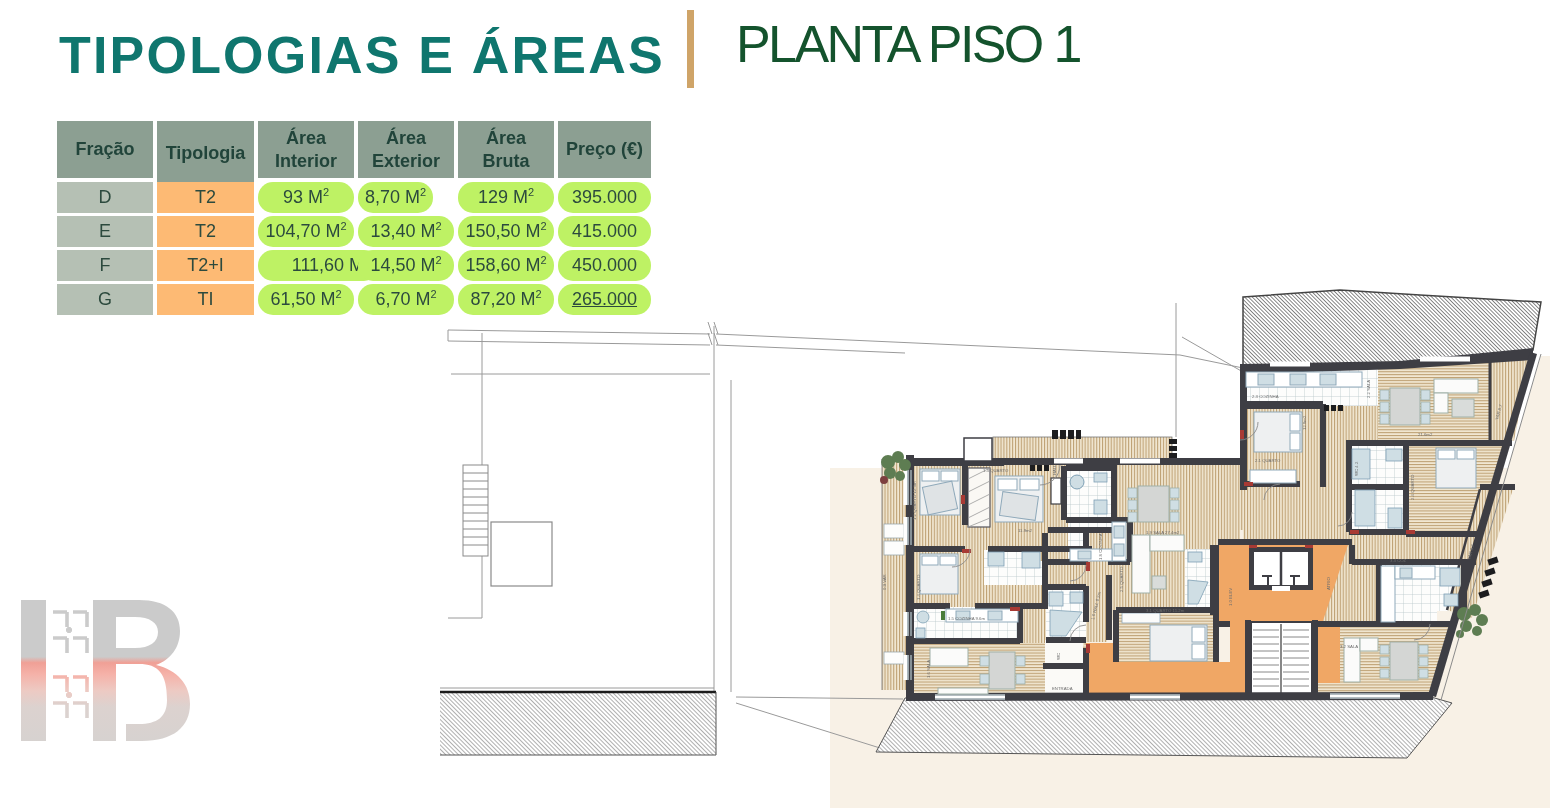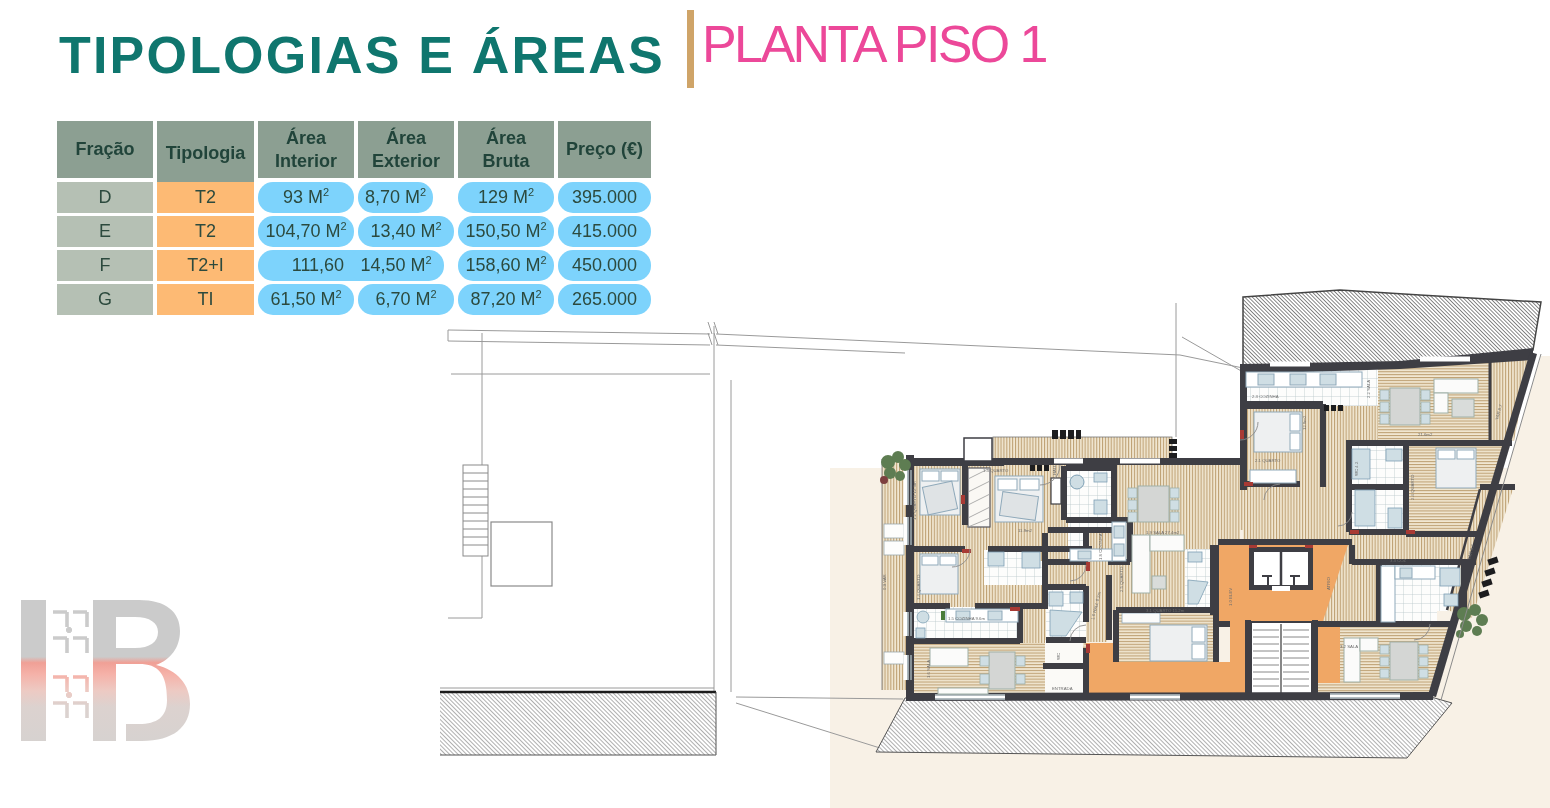--- a/index.html
+++ b/index.html
@@ -4,31 +4,31 @@
 <style>
   html,body{margin:0;padding:0;background:#ffffff;}
   body{width:1550px;height:808px;position:relative;overflow:hidden;
        font-family:"Liberation Sans", sans-serif;}
   .abs{position:absolute;}
   .cell{position:absolute;display:flex;align-items:center;justify-content:center;
         color:#2c4a3e;font-size:18px;}
   .hdr{background:#8c9f92;color:#21443a;font-weight:bold;font-size:18px;line-height:1.25;text-align:center;}
   .c1{background:#b5c0b4;}
   .c2{background:#fdba74;}
-  .cl{background:#7dd3fc;border-radius:15px;}
+  .cl{background:#bef264;border-radius:15px;}
   sup{font-size:11px;vertical-align:baseline;position:relative;top:-6px;line-height:0;}
 </style>
 </head>
 <body>
 
 <div class="abs" style="left:59px;top:25px;font-size:52px;font-weight:bold;color:#0f766e;letter-spacing:2.2px;">TIPOLOGIAS E ÁREAS</div>
 
 <div class="abs" style="left:687px;top:10px;width:7px;height:78px;background:#cfa468;"></div>
 
-<div class="abs" style="left:702px;top:14px;font-size:52px;font-weight:400;color:#ec4899;letter-spacing:-2.6px;">PLANTA PISO 1</div>
+<div class="abs" style="left:736px;top:14px;font-size:52px;font-weight:400;color:#14532d;letter-spacing:-2.6px;">PLANTA PISO 1</div>
 
 <div id="tbl">
 
 <div class="cell hdr" style="left:57px;top:121px;width:96px;height:57px;">Fração</div>
 <div class="cell hdr" style="left:157px;top:121px;width:97px;height:65px;">Tipologia</div>
 <div class="cell hdr" style="left:258px;top:121px;width:96px;height:57px;">Área<br>Interior</div>
 <div class="cell hdr" style="left:358px;top:121px;width:96px;height:57px;">Área<br>Exterior</div>
 <div class="cell hdr" style="left:458px;top:121px;width:96px;height:57px;">Área<br>Bruta</div>
 <div class="cell hdr" style="left:558px;top:121px;width:93px;height:57px;">Preço (€)</div>
 
@@ -42,30 +42,30 @@
 <div class="cell c1" style="left:57px;top:216px;width:96px;height:31px;">E</div>
 <div class="cell c2" style="left:157px;top:216px;width:97px;height:31px;">T2</div>
 <div class="cell cl" style="left:258px;top:216px;width:96px;height:31px;">104,70 M<sup>2</sup></div>
 <div class="cell cl" style="left:358px;top:216px;width:96px;height:31px;">13,40 M<sup>2</sup></div>
 <div class="cell cl" style="left:458px;top:216px;width:96px;height:31px;">150,50 M<sup>2</sup></div>
 <div class="cell cl" style="left:558px;top:216px;width:93px;height:31px;">415.000</div>
 
 <div class="cell c1" style="left:57px;top:250px;width:96px;height:31px;">F</div>
 <div class="cell c2" style="left:157px;top:250px;width:97px;height:31px;">T2+I</div>
 <div class="cell cl" style="left:258px;top:250px;width:96px;height:31px;padding-left:25px;">111,60 M<sup>2</sup></div>
-<div class="cell cl" style="left:348px;top:250px;width:96px;height:31px;">14,50 M<sup>2</sup></div>
+<div class="cell cl" style="left:358px;top:250px;width:96px;height:31px;">14,50 M<sup>2</sup></div>
 <div class="cell cl" style="left:458px;top:250px;width:96px;height:31px;">158,60 M<sup>2</sup></div>
 <div class="cell cl" style="left:558px;top:250px;width:93px;height:31px;">450.000</div>
 
 <div class="cell c1" style="left:57px;top:284px;width:96px;height:31px;">G</div>
 <div class="cell c2" style="left:157px;top:284px;width:97px;height:31px;">TI</div>
 <div class="cell cl" style="left:258px;top:284px;width:96px;height:31px;">61,50 M<sup>2</sup></div>
 <div class="cell cl" style="left:358px;top:284px;width:96px;height:31px;">6,70 M<sup>2</sup></div>
 <div class="cell cl" style="left:458px;top:284px;width:96px;height:31px;">87,20 M<sup>2</sup></div>
-<div class="cell cl" style="left:558px;top:284px;width:93px;height:31px;">265.000</div>
+<div class="cell cl" style="left:558px;top:284px;width:93px;height:31px;text-decoration:underline;">265.000</div>
 </div>
 
 <svg class="abs" style="left:0;top:0;" width="260" height="808" viewBox="0 0 260 808">
   <defs>
     <linearGradient id="lg" x1="0" y1="598" x2="0" y2="745" gradientUnits="userSpaceOnUse">
       <stop offset="0" stop-color="#cbcbcb"></stop>
       <stop offset="0.40" stop-color="#cbcbcb"></stop>
       <stop offset="0.44" stop-color="#f0a096"></stop>
       <stop offset="0.52" stop-color="#f5b2a9"></stop>
       <stop offset="0.63" stop-color="#edcac3"></stop>

